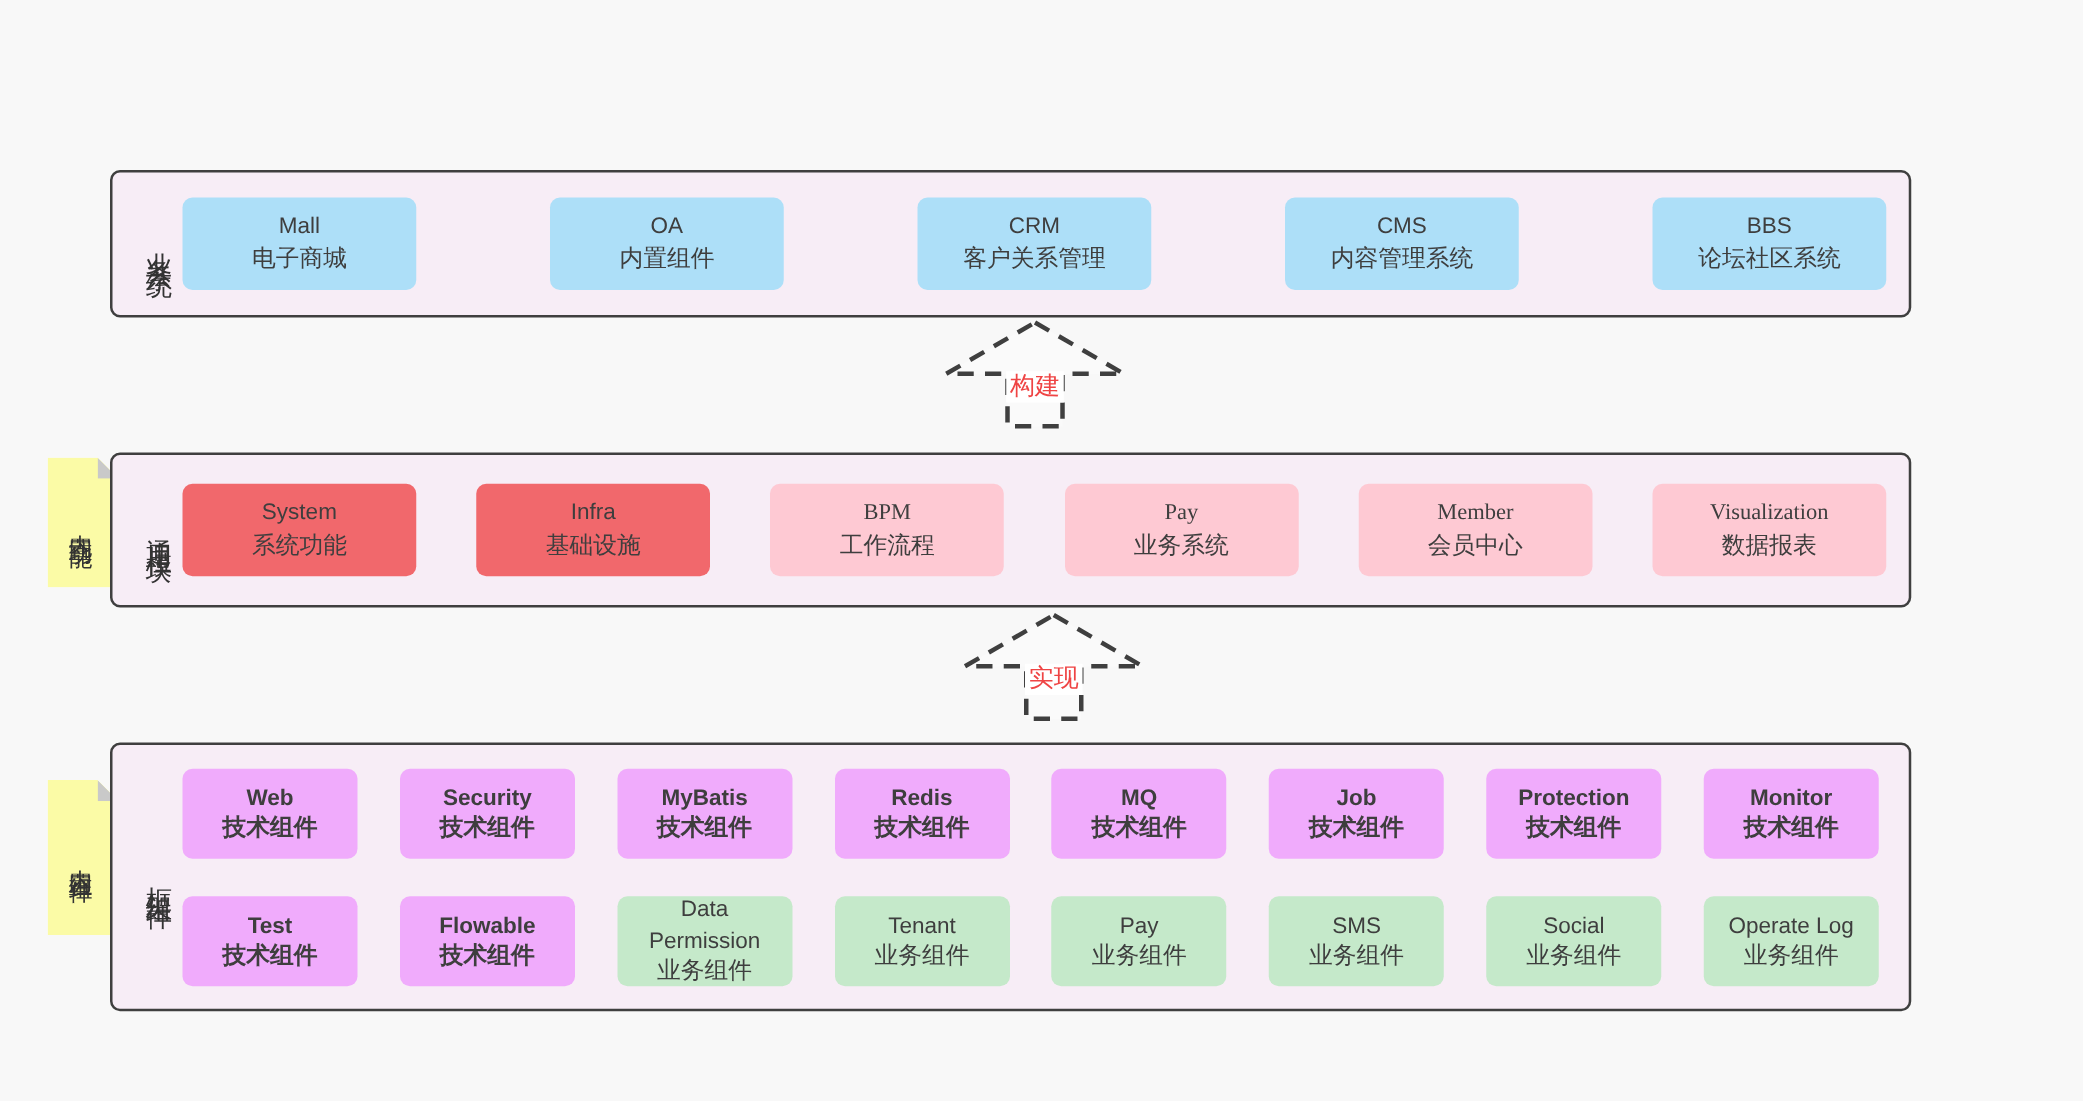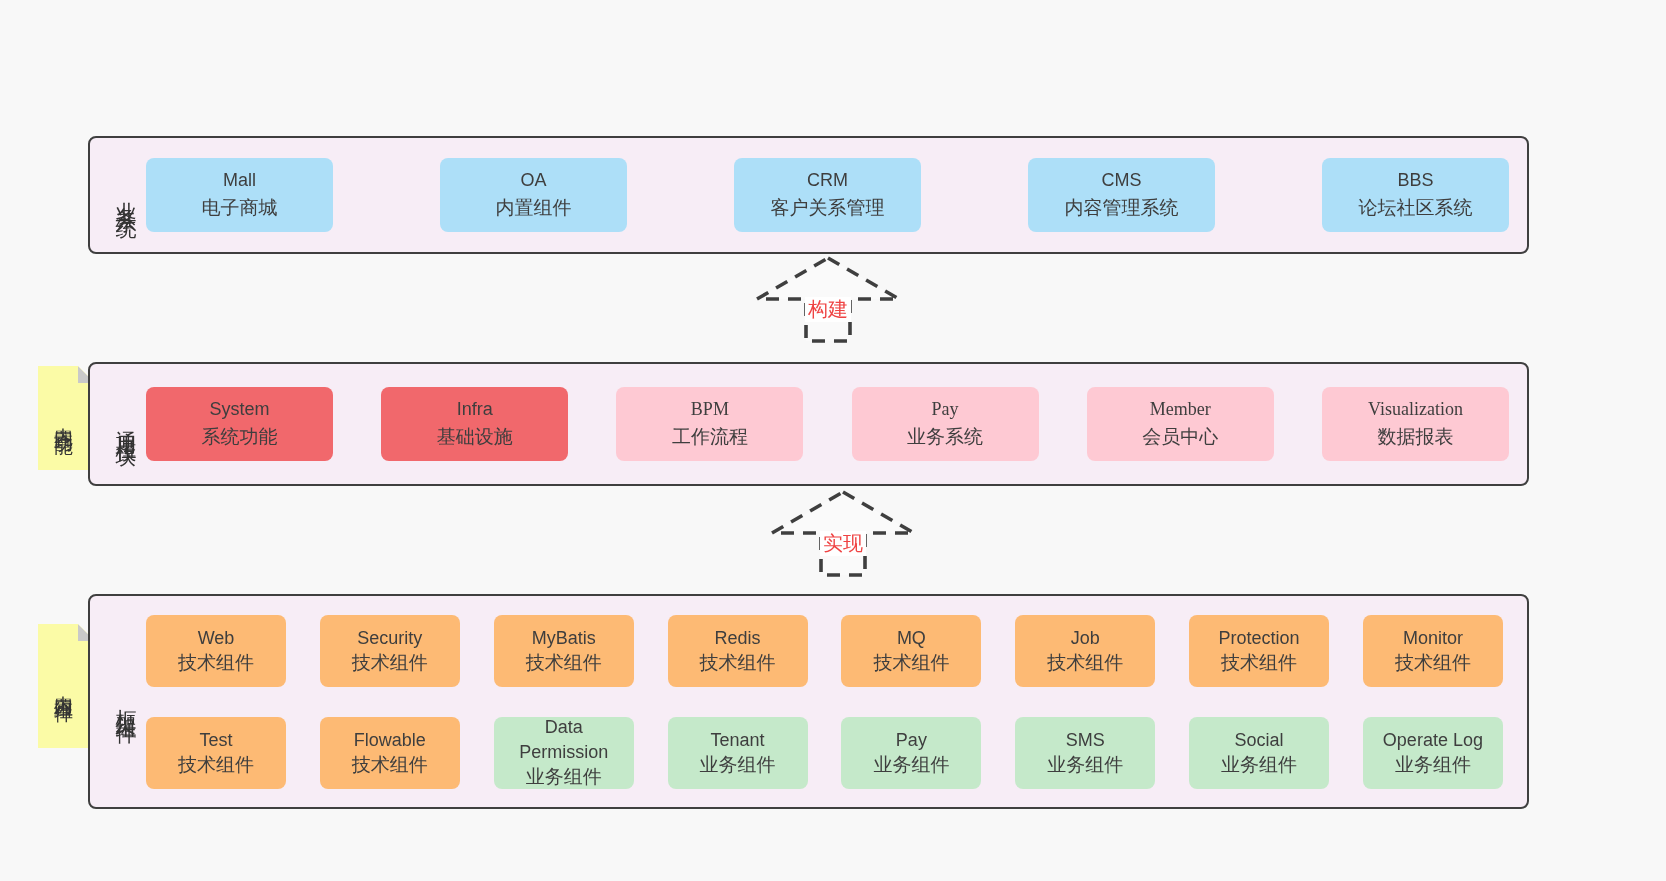--- a/index.html
+++ b/index.html
@@ -35,21 +35,21 @@
     display:flex; flex-direction:column; justify-content:center; align-items:center;
     text-align:center; line-height:1.5;
   }
   .box .en { font-size:18px; }
   .box .zh { font-size:19px; }
   .box-wide { width:187px; height:74px; }
   .box-sm   { width:140px; height:72px; line-height:1.35; padding:2px 4px; }
   .blue       { background:#addff8; }
   .red        { background:#f1686c; }
   .pink       { background:#fec9d3;font-family:Liberation Serif, serif; }
-  .green      { background:#fdba74; }
+  .green      { background:#f0abfc;font-weight:bold; }
   .lightgreen { background:#c5e9ca; }
   .note {
     position:absolute; left:38px; width:57px; background:#fbfba6; z-index:1;
     clip-path:polygon(0 0, calc(100% - 17px) 0, 100% 17px, 100% 100%, 0 100%);
     display:flex; align-items:center; justify-content:center;
   }
   #note-modules    { top:366px; height:104px; }
   #note-components { top:624px; height:124px; }
   .note-fold {
     position:absolute; top:0; right:0; width:17px; height:17px; background:#c9c9c9;

